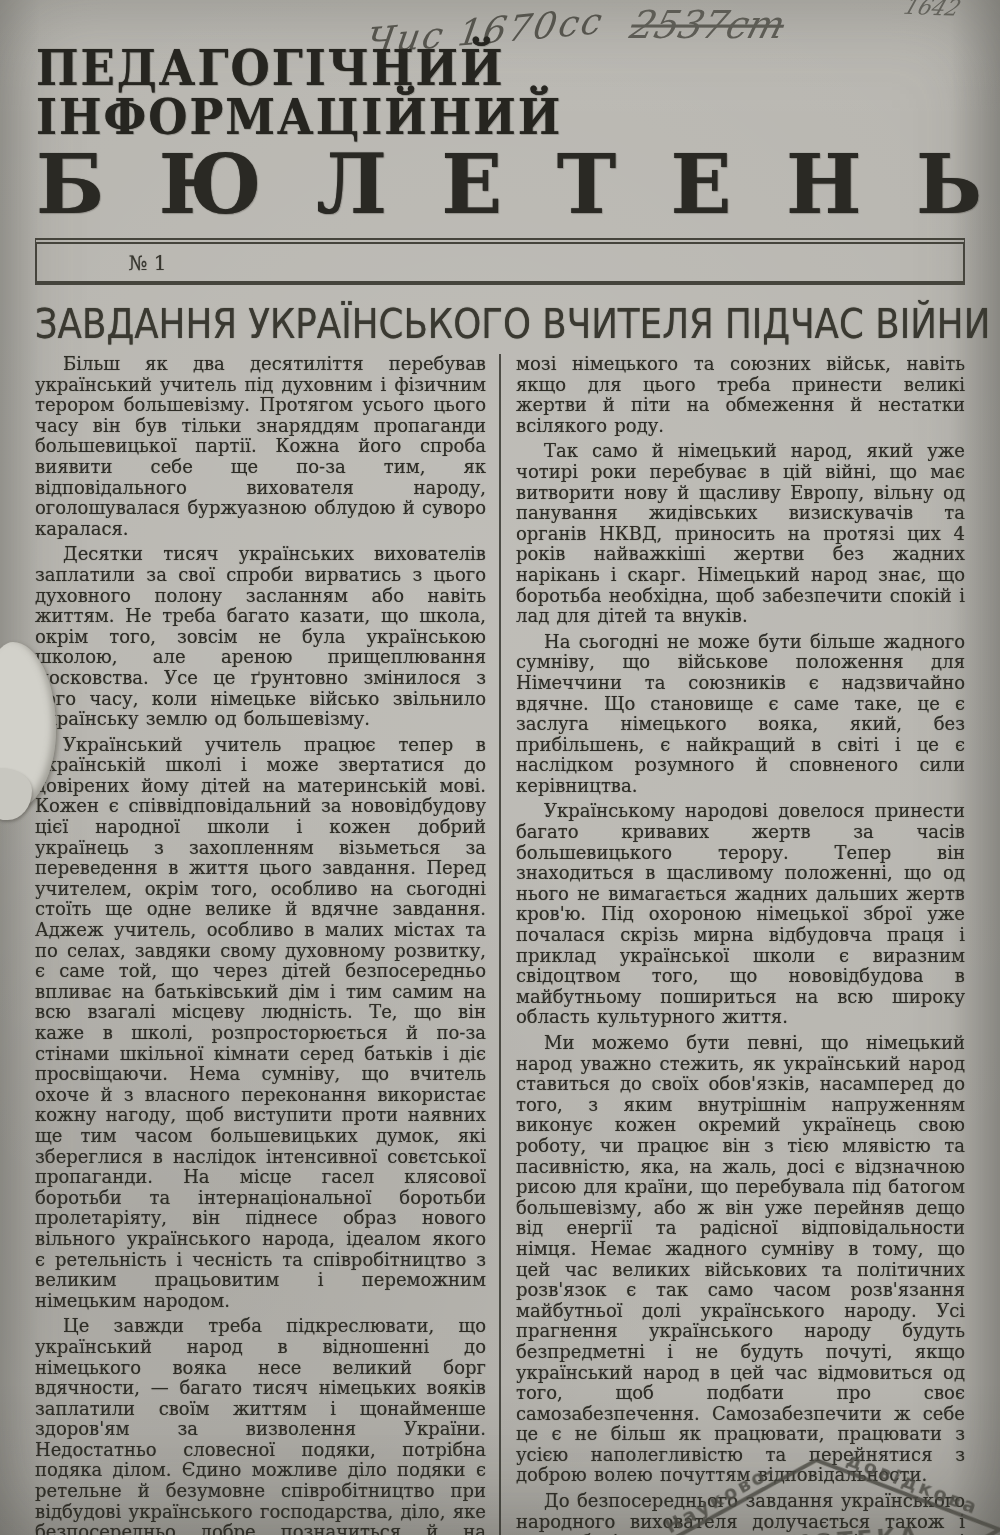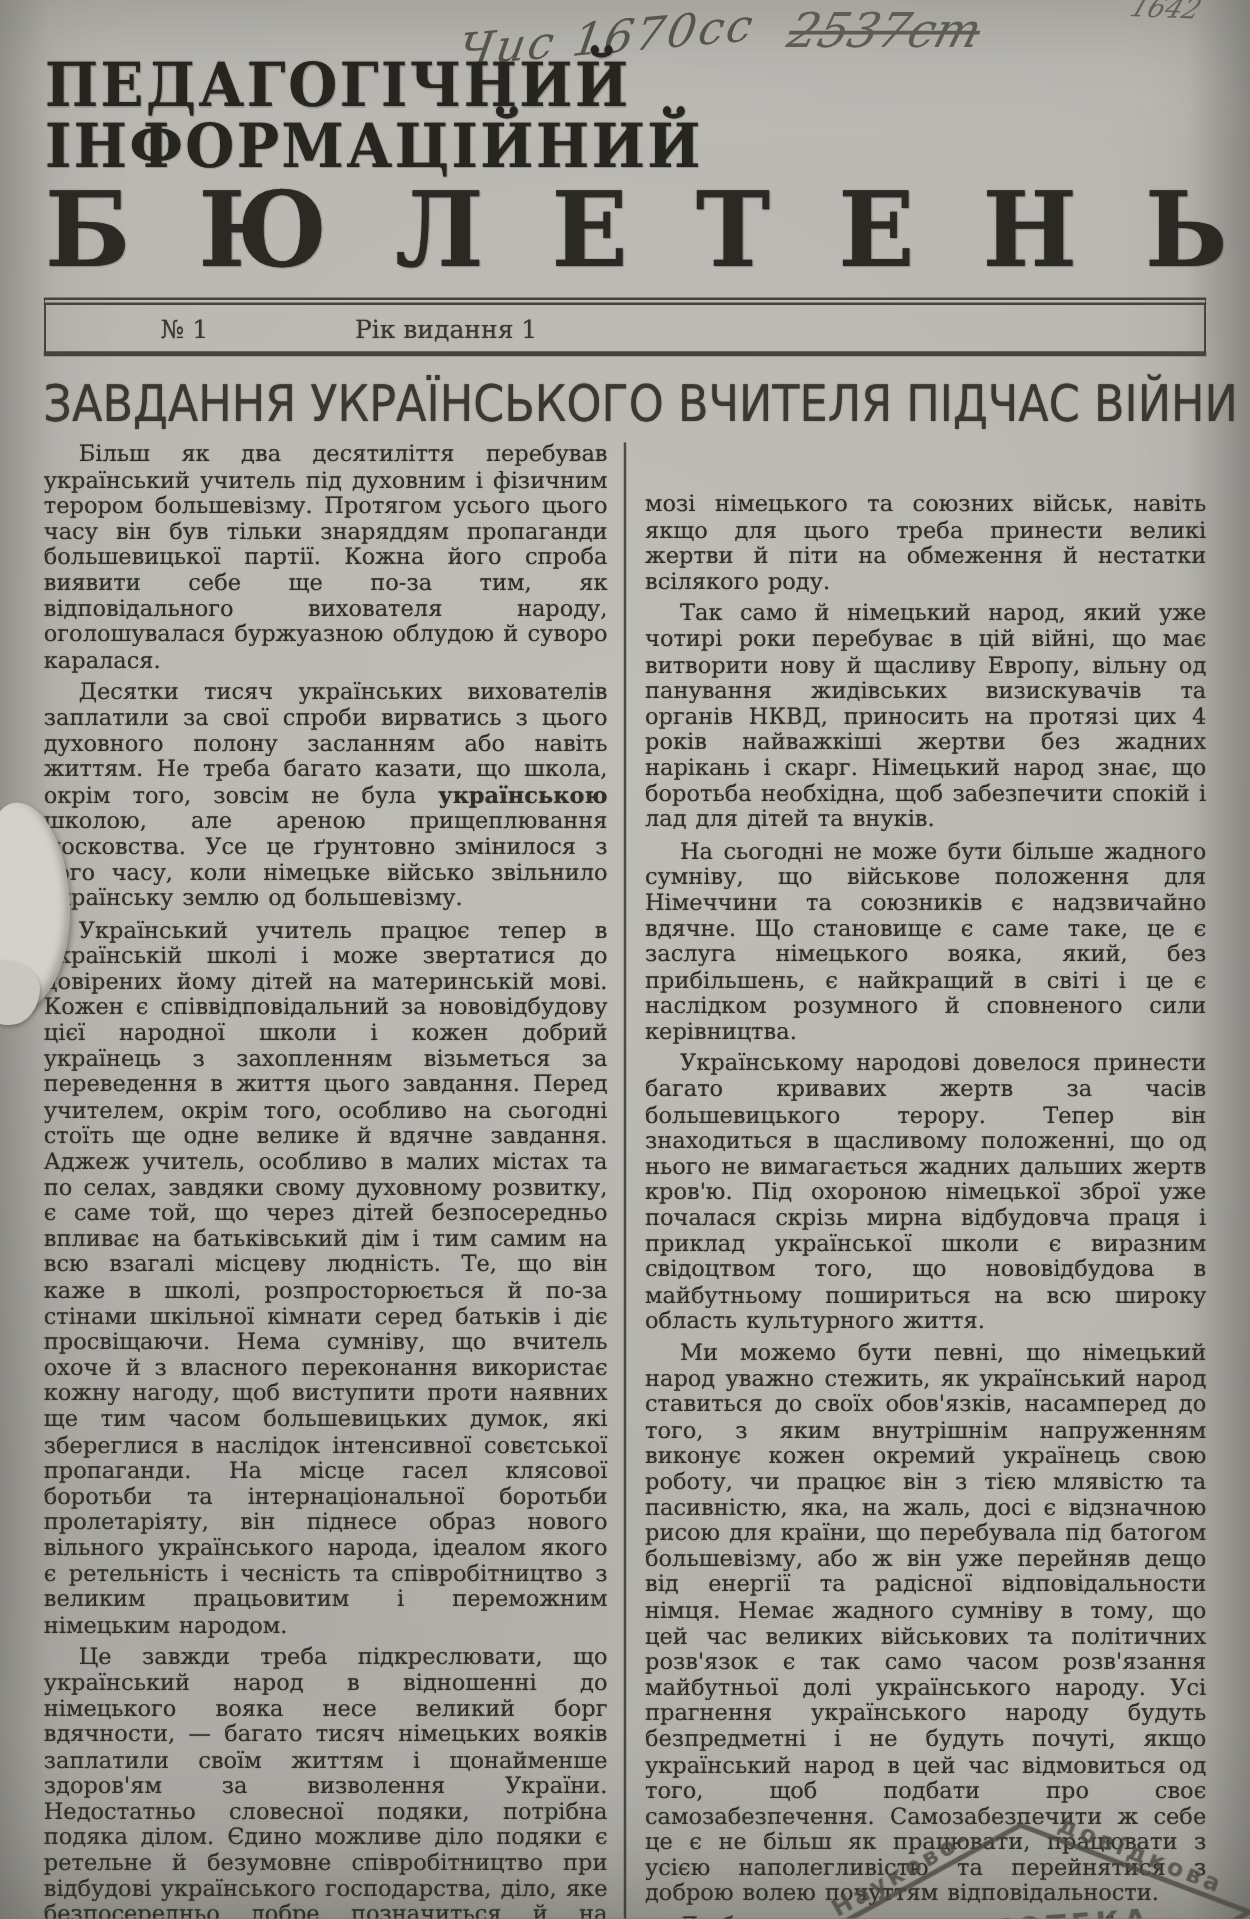--- a/index.html
+++ b/index.html
@@ -126,31 +126,31 @@
   }
   .col{
     font-size:18px;
     line-height:20.6px;
     text-align:justify;
     color:#2e2d26;
     text-shadow:0 0 1px rgba(46,45,38,.55);
     word-spacing:1.5px;
   }
   .col p{margin:0 0 5px 0;text-indent:28px;}
-  .col p.no-indent{text-indent:0;margin-top:40px;}
+  .col p.no-indent{text-indent:0;}
   .col-left{
     width:452px;
     padding-right:13px;
     border-right:2px solid rgba(48,47,41,.8);
   }
   .col-right{
     width:450px;
     padding-left:15px;
   }
-  .bold-word{font-weight:bold;margin-top:20px;}
+  .bold-word{font-weight:normal;margin-top:20px;}
   .stamp{
     position:absolute;
     left:632px;top:1442px;
     width:380px;height:200px;
     transform:rotate(-4deg);
     opacity:.82;
     filter:blur(.3px);
   }
   .stamp svg{width:100%;height:100%;}
   .stamp .st{
@@ -174,21 +174,20 @@
     <span class="hw-main">Чис 1670сс</span>
     <span class="hw-crossed">2537ст</span>
     <span class="hw-year">1642</span>
   </div>
 
   <h1 class="masthead-line1">ПЕДАГОГІЧНИЙ ІНФОРМАЦІЙНИЙ</h1>
   <h1 class="masthead-line2">БЮЛЕТЕНЬ</h1>
 
   <div class="issue-bar">
     <div class="cell cell-number">№ 1</div>
-    <div class="cell cell-year">Рік видання 1</div>
   </div>
 
   <h2 class="headline">ЗАВДАННЯ УКРАЇНСЬКОГО ВЧИТЕЛЯ ПІДЧАС ВІЙНИ</h2>
 
   <div class="columns">
     <div class="col col-left">
       <p>Більш як два десятиліття перебував український учитель під духовним і фізичним терором большевізму. Протягом усього цього часу він був тільки знаряддям пропаганди большевицької партії. Кожна його спроба виявити себе ще по-за тим, як відповідального вихователя народу, оголошувалася буржуазною облудою й суворо каралася.</p>
       <p><span>Десятки тисяч українських вихователів заплатили за свої спроби вирватись з цього духовного полону засланням або навіть життям. Не треба багато казати, що школа, окрім того, зовсім не була </span><b class="bold-word">українською</b><span> школою, але ареною прищеплювання московства. Усе це ґрунтовно змінилося з того часу, коли німецьке військо звільнило українську землю од большевізму.</span></p>
       <p>Український учитель працює тепер в українській школі і може звертатися до довірених йому дітей на материнській мові. Кожен є співвідповідальний за нововідбудову цієї народної школи і кожен добрий українець з захопленням візьметься за переведення в життя цього завдання. Перед учителем, окрім того, особливо на сьогодні стоїть ще одне велике й вдячне завдання. Аджеж учитель, особливо в малих містах та по селах, завдяки свому духовному розвитку, є саме той, що через дітей безпосередньо впливає на батьківський дім і тим самим на всю взагалі місцеву людність. Те, що він каже в школі, розпросторюється й по-за стінами шкільної кімнати серед батьків і діє просвіщаючи. Нема сумніву, що вчитель охоче й з власного переконання використає кожну нагоду, щоб виступити проти наявних ще тим часом большевицьких думок, які збереглися в наслідок інтенсивної совєтської пропаганди. На місце гасел клясової боротьби та інтернаціональної боротьби пролетаріяту, він піднесе образ нового вільного українського народа, ідеалом якого є ретельність і чесність та співробітництво з великим працьовитим і переможним німецьким народом.</p>
       <p>Це завжди треба підкреслювати, що український народ в відношенні до німецького вояка несе великий борг вдячности, — багато тисяч німецьких вояків заплатили своїм життям і щонайменше здоров'ям за визволення України. Недостатньо словесної подяки, потрібна подяка ділом. Єдино можливе діло подяки є ретельне й безумовне співробітництво при відбудові українського господарства, діло, яке безпосередньо добре позначиться й на добробуті власного народу.</p>

